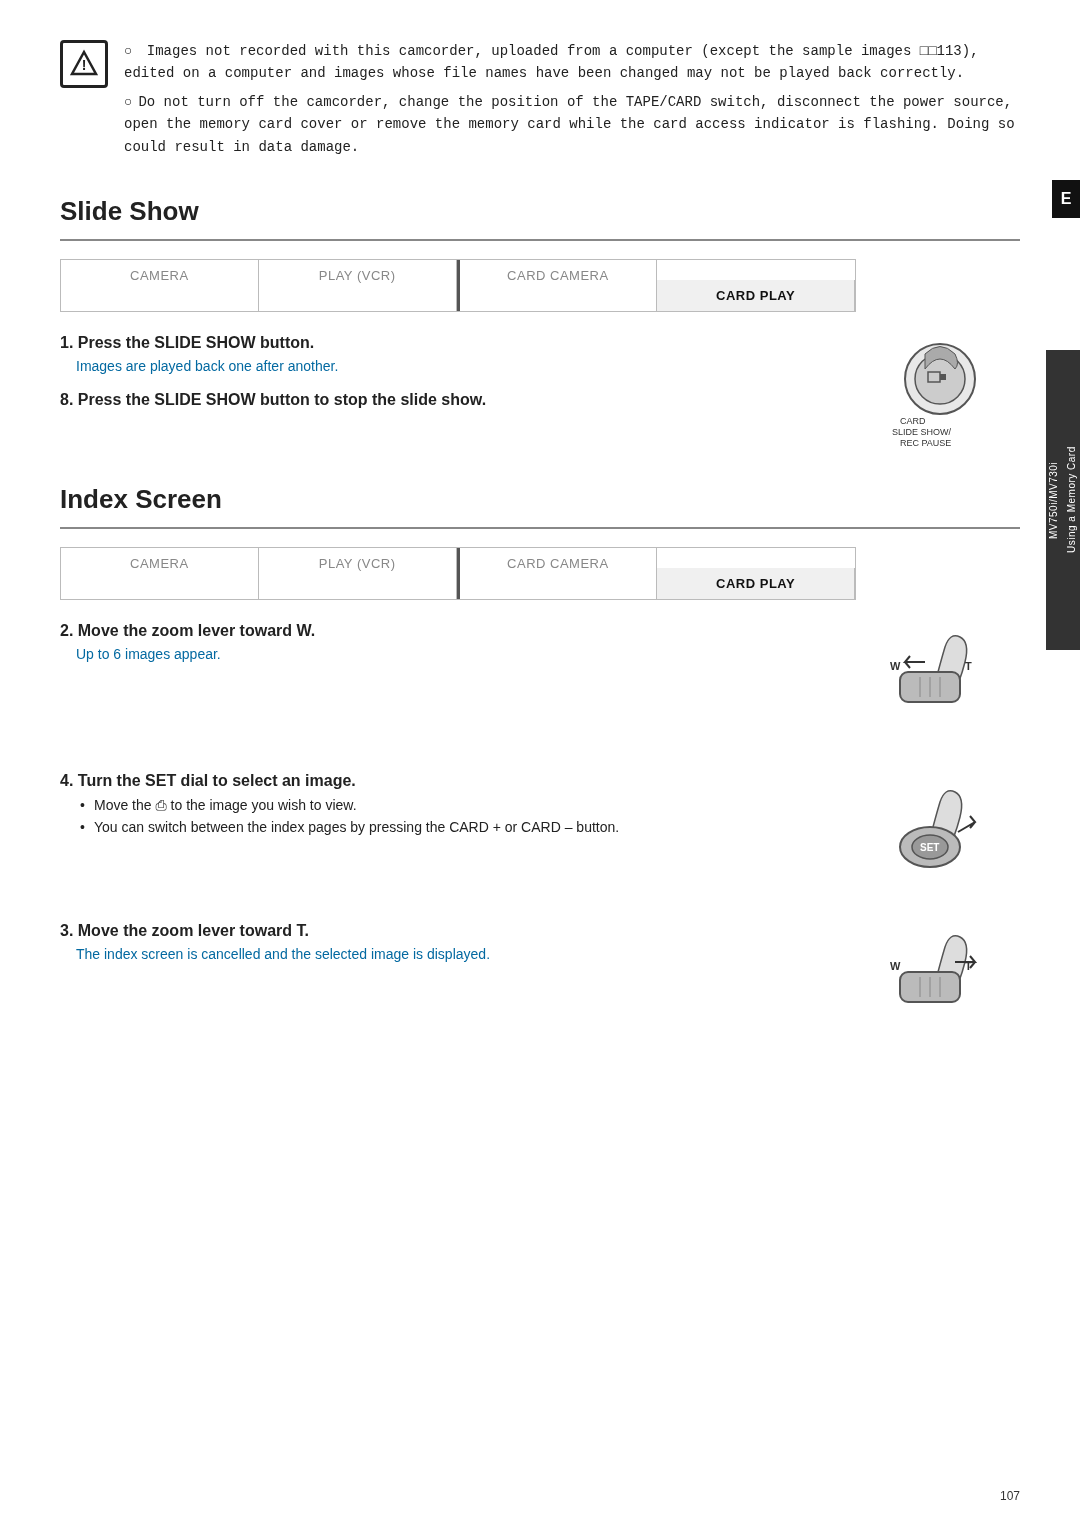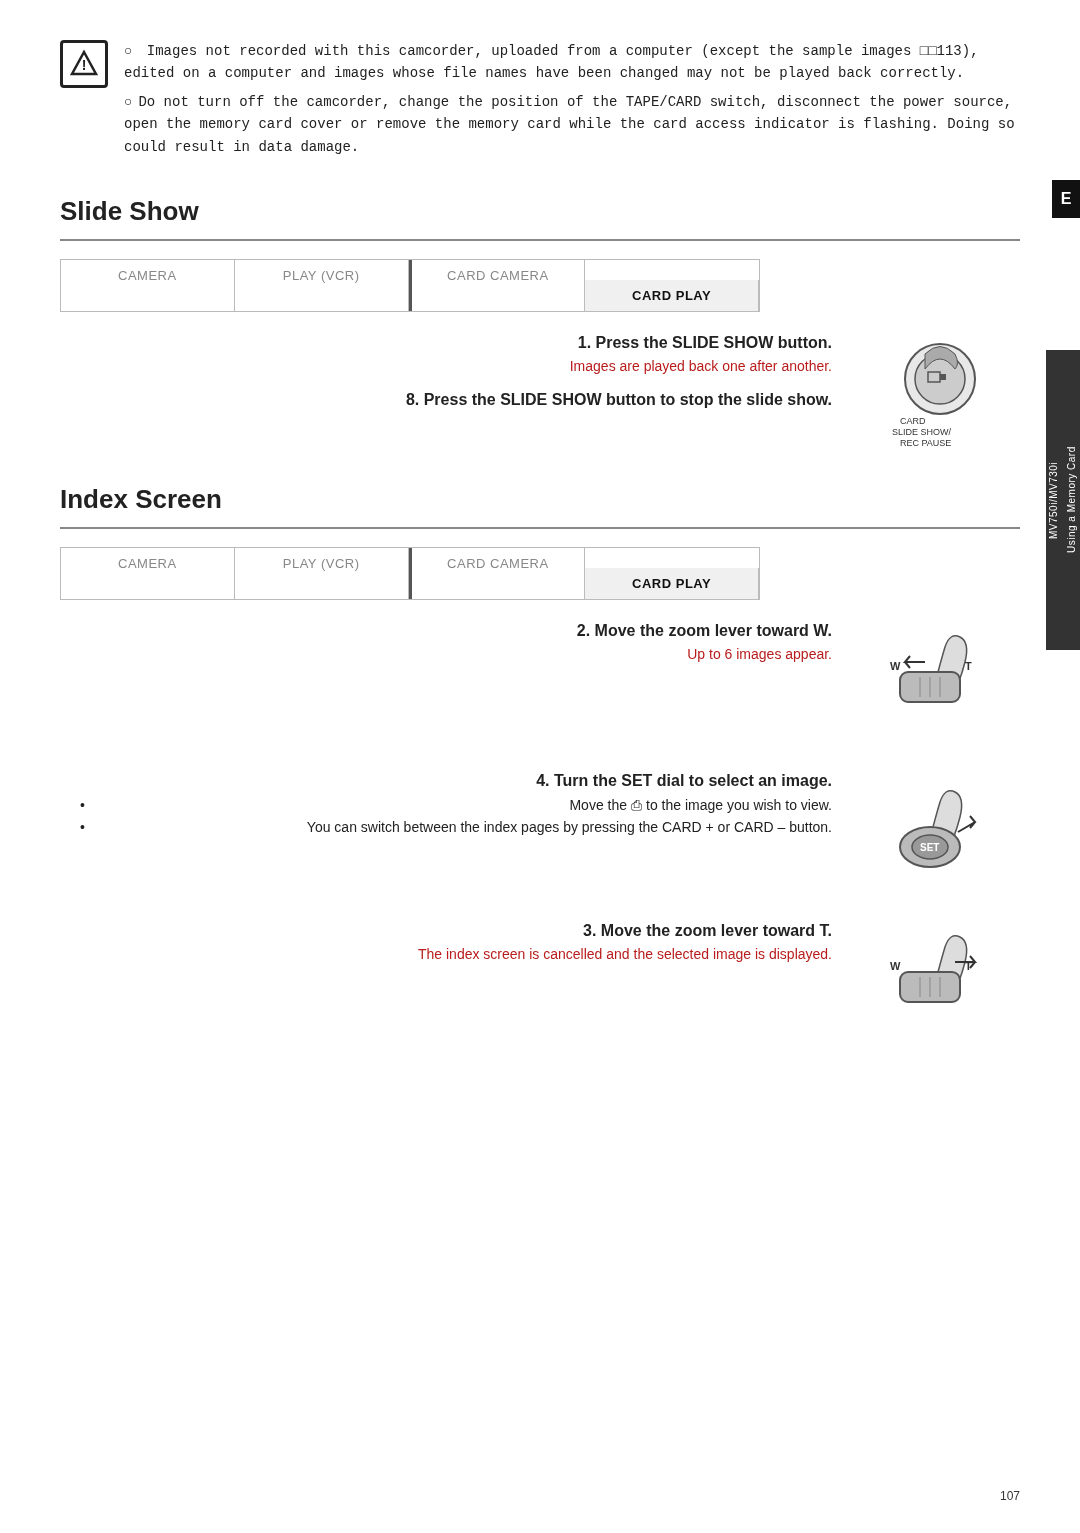--- a/index.html
+++ b/index.html
@@ -56,21 +56,21 @@
       border-bottom: 2px solid #888;
       padding-bottom: 12px;
       margin-bottom: 18px;
     }
     
     .mode-bar {
       display: flex;
       align-items: stretch;
       border: 1px solid #bbb;
       margin-bottom: 22px;
-      width: 700px;
+      width: 796px;
     }
     .mode-bar-item {
       flex: 1;
       text-align: center;
       padding: 8px 4px;
       font-size: 13px;
       font-weight: normal;
       color: #888;
       letter-spacing: 0.5px;
       border-right: 1px solid #bbb;
@@ -83,23 +83,22 @@
       margin-top: 20px;
     }
     .mode-bar-divider {
       width: 3px;
       background: #555;
       flex-shrink: 0;
     }
     
     .section-content {
       display: flex;
-      gap: 28px;
+      gap: 20px;
       margin-bottom: 30px;
-      text-align: right;
     }
     .section-text {
       flex: 1;
     }
     .section-image {
       width: 160px;
       flex-shrink: 0;
       display: flex;
       flex-direction: column;
       align-items: center;
@@ -108,21 +107,21 @@
     .step {
       margin-bottom: 14px;
     }
     .step-title {
       font-size: 16px;
       font-weight: bold;
       margin-bottom: 4px;
     }
     .step-desc {
       font-size: 14px;
-      color: #b91c1c;
+      color: #0369a1;
       margin-left: 0;
       line-height: 1.5;
     }
     .step-desc.indented {
       margin-left: 16px;
     }
     .bullet-list {
       margin-left: 20px;
       margin-top: 4px;
     }

